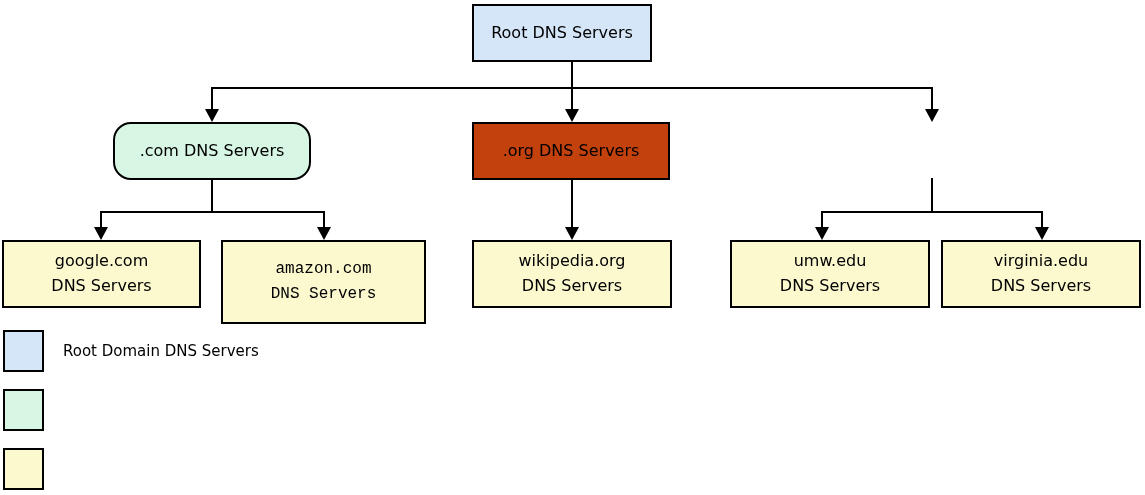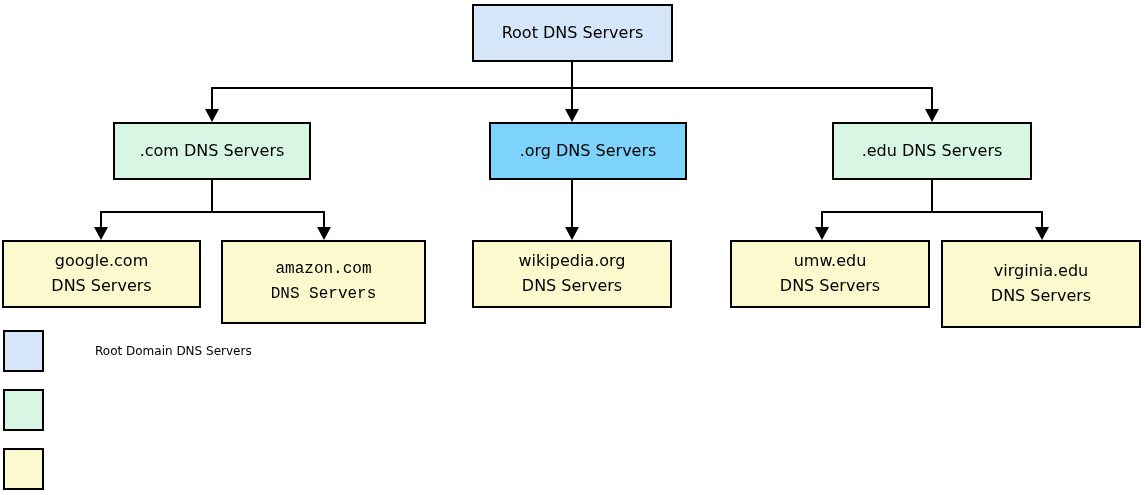--- a/index.html
+++ b/index.html
@@ -36,34 +36,33 @@
   .swatch {
     position: absolute;
     box-sizing: border-box;
     border: 2px solid #000;
     left: 3px; width: 41px; height: 42px;
   }
   .legend-label {
     position: absolute;
     left: 63px; height: 42px;
     display: flex; align-items: center;
-    font-size: 12px;
-    margin-left: 32px;
+    font-size: 15px;
   }
 
   
-  #n-root      { left: 472px; top: 4px;   width: 201px; height: 58px; }
-  #n-com       { left: 113px; top: 122px; width: 198px; height: 58px; }
+  #n-root      { left: 472px; top: 4px;   width: 180px; height: 58px; }
+  #n-com       { left: 113px; top: 122px; width: 198px; height: 58px; border-radius: 18px; }
   #n-org       { left: 472px; top: 122px; width: 198px; height: 58px; }
   #n-edu       { left: 832px; top: 122px; width: 200px; height: 58px; }
   #n-google    { left: 2px;   top: 240px; width: 199px; height: 68px; }
   #n-amazon    { left: 221px; top: 240px; width: 205px; height: 84px; font-family: Liberation Mono, monospace; }
   #n-wikipedia { left: 472px; top: 240px; width: 200px; height: 68px; }
   #n-umw       { left: 722px; top: 240px; width: 200px; height: 68px; }
-  #n-virginia  { left: 941px; top: 240px; width: 200px; height: 88px; }
+  #n-virginia  { left: 941px; top: 240px; width: 200px; height: 68px; }
 
   
   #l-root-stem     { left: 571px;  top: 61px;  width: 2px;   height: 27px; }
   #l-top-bus       { left: 211px;  top: 87px;  width: 722px; height: 2px;  }
   #l-drop-com      { left: 211px;  top: 87px;  width: 2px;   height: 23px; }
   #l-drop-org      { left: 571px;  top: 87px;  width: 2px;   height: 23px; }
   #l-drop-edu      { left: 931px;  top: 87px;  width: 2px;   height: 23px; }
   #a-com           { left: 205px;  top: 109px; }
   #a-org           { left: 565px;  top: 109px; }
   #a-edu           { left: 925px;  top: 109px; }
@@ -120,22 +119,21 @@
   <div class="line" id="l-edu-stem"></div>
   <div class="line" id="l-edu-bus"></div>
   <div class="line" id="l-drop-umw"></div>
   <div class="line" id="l-drop-virginia"></div>
   <div class="arrow" id="a-umw"></div>
   <div class="arrow" id="a-virginia"></div>
 
   <div class="node" id="n-root" style="background: rgb(213, 230, 248);">Root DNS Servers</div>
 
   <div class="node" id="n-com" style="background: rgb(215, 246, 228);">.com DNS Servers</div>
-  <div class="node" id="n-org" style="background: #7dd3fc; margin-left: 17px;">.org DNS Servers</div>
-  <div class="node" id="n-edu" style="background: rgb(215, 246, 228);">.edu DNS Servers</div>
+  <div class="node" id="n-org" style="background: #c2410c;">.org DNS Servers</div>
 
   <div class="node" id="n-google" style="background: rgb(252, 249, 207);">google.com
 DNS Servers</div>
   <div class="node" id="n-amazon" style="background: rgb(252, 249, 207);">amazon.com
 DNS Servers</div>
   <div class="node" id="n-wikipedia" style="background: rgb(252, 249, 207);">wikipedia.org
 DNS Servers</div>
   <div class="node" id="n-umw" style="background: rgb(252, 249, 207); margin-left: 8px;">umw.edu
 DNS Servers</div>
   <div class="node" id="n-virginia" style="background: rgb(252, 249, 207);">virginia.edu

